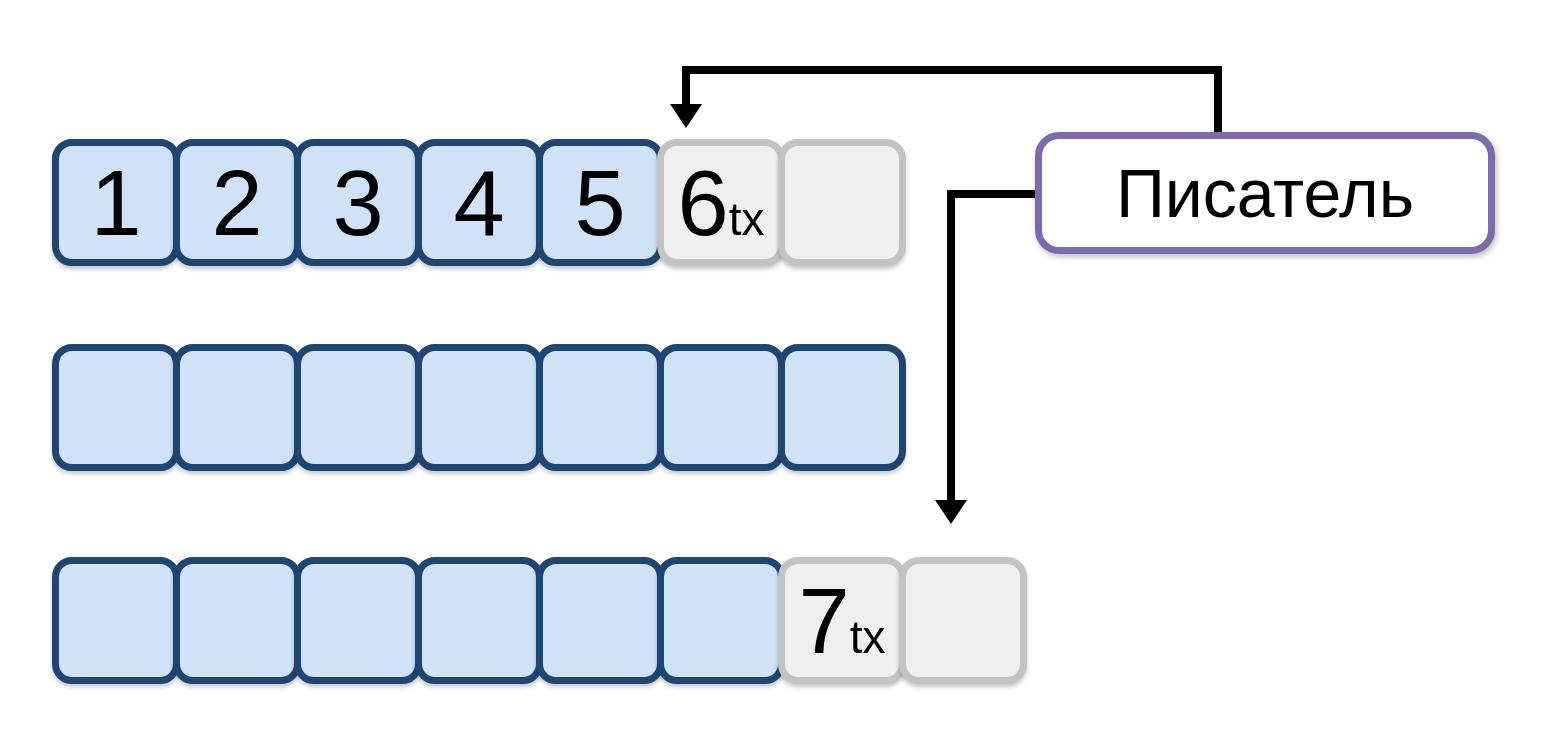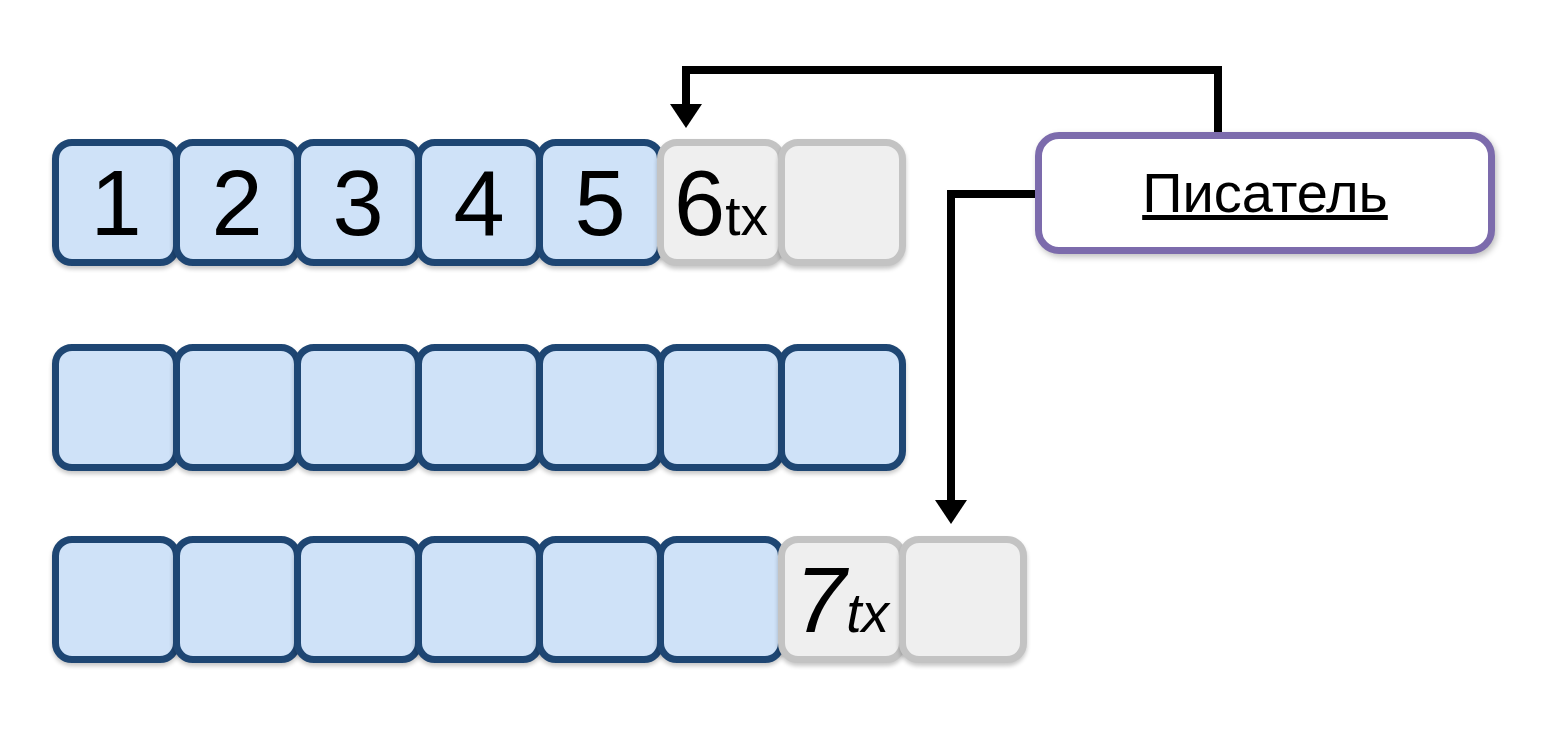--- a/index.html
+++ b/index.html
@@ -29,21 +29,21 @@
   .arrow-head { fill: var(--arrow, #000); }
 
   .row {
     position: absolute;
     left: 52px;
     display: flex;
     height: 127px;
   }
   .row-1 { top: 139px; }
   .row-2 { top: 344px; }
-  .row-3 { top: 536px; font-style: italic; }
+  .row-3 { top: 557px; }
 
   .cell {
     box-sizing: border-box;
     width: 128px;
     height: 127px;
     border-radius: 20px;
     margin-left: -7px;
     display: flex;
     align-items: center;
     justify-content: center;
@@ -54,42 +54,41 @@
   .cell.filled {
     background: var(--filled-bg, #cfe2f8);
     border: 7px solid var(--filled-border, #1e4673);
   }
   .cell.free {
     background: var(--free-bg, #efefef);
     border: 7px solid var(--free-border, #c3c3c3);
   }
   .cell .label { white-space: nowrap; color: #000; }
   .cell .main { font-size: 92px; }
-  .cell .sub  { font-size: 55px; }
+  .cell .sub  { font-size: 46px; }
 
   .writer-box {
     position: absolute;
     left: 1035px;
     top: 132px;
     width: 460px;
     height: 122px;
     box-sizing: border-box;
     background: #ffffff;
     border: 7px solid var(--writer-border, #7c6bac);
     border-radius: 24px;
     display: flex;
     align-items: center;
     justify-content: center;
     box-shadow: 2px 3px 6px rgba(0,0,0,0.25);
   }
   .writer-box .writer-label {
-    font-size: 56px;
+    font-size: 68px;
     color: #000;
     line-height: 1;
-    text-decoration: underline;
   }
 </style>
 </head>
 <body>
 
 <div class="canvas">
 
   <svg class="arrows" viewBox="0 0 1560 732" xmlns="http://www.w3.org/2000/svg">
 
     <path class="arrow-line" d="M 1218 136 L 1218 70 L 686 70 L 686 106"></path>

